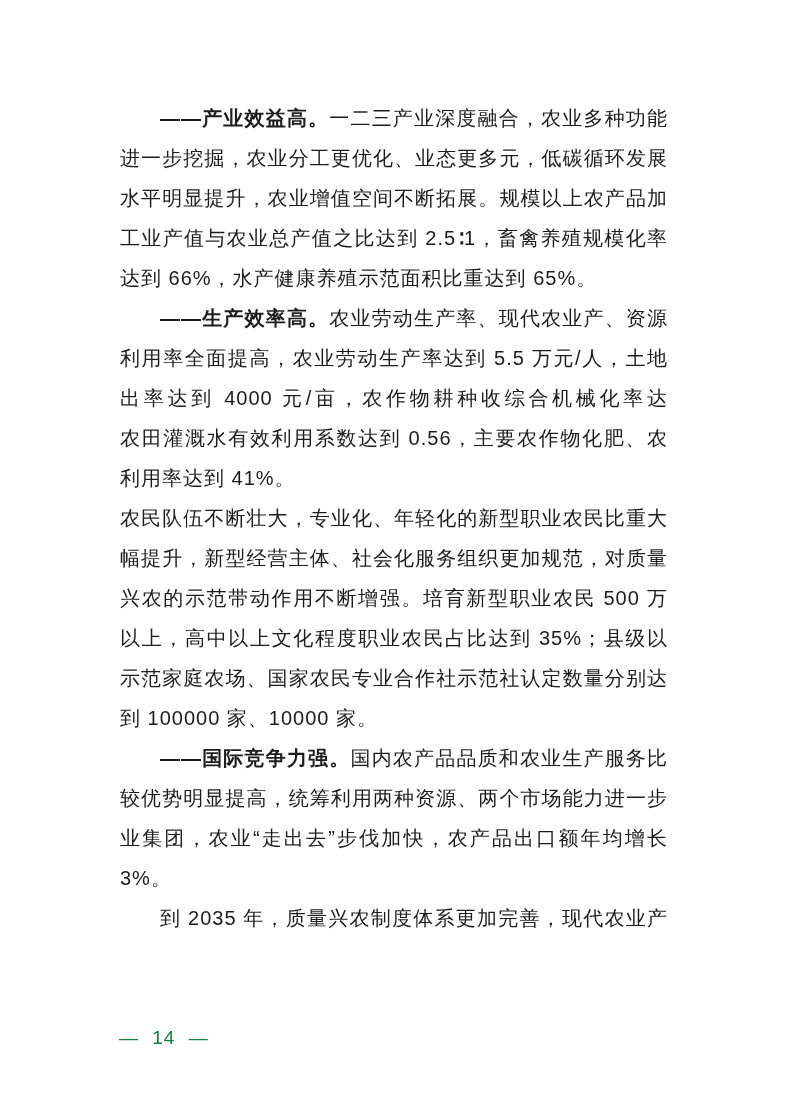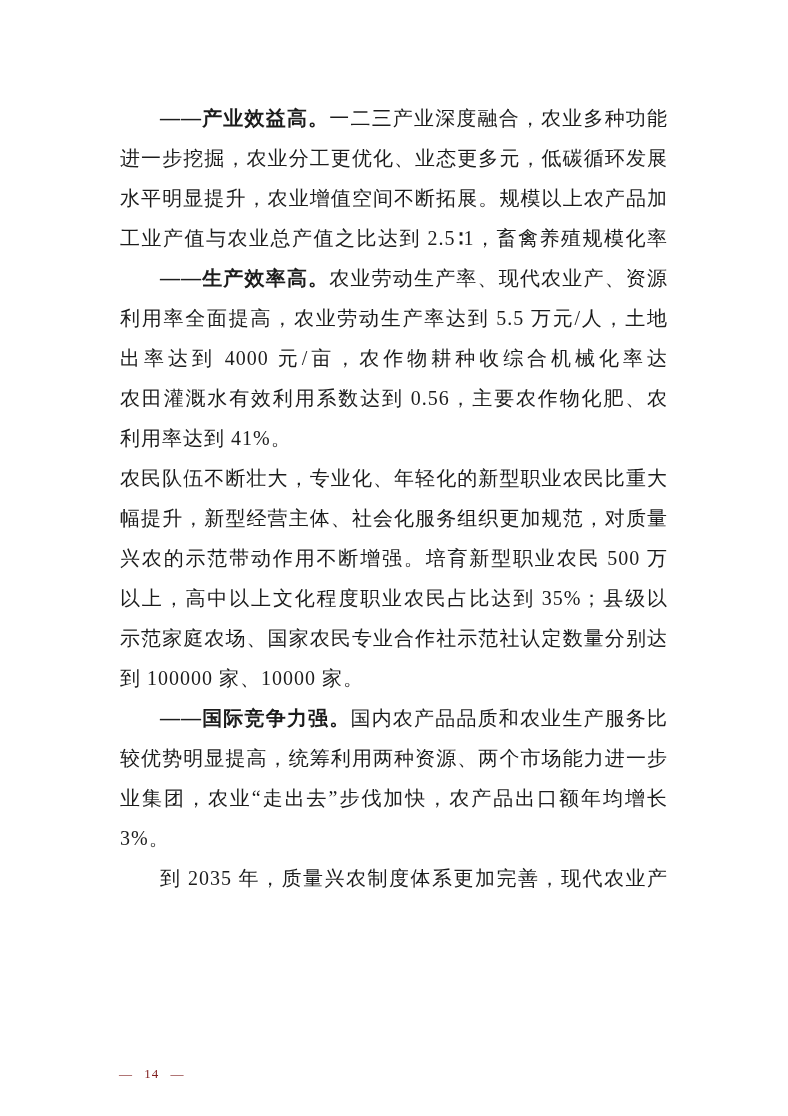--- a/index.html
+++ b/index.html
@@ -5,21 +5,21 @@
   html, body {
     margin: 0;
     padding: 0;
     background: #ffffff;
   }
   .page {
     position: relative;
     width: 788px;
     height: 1116px;
     background: #ffffff;
-    font-family: Liberation Serif, serif;
+    font-family: Liberation Sans, sans-serif;
     color: #1c1c1c;
     overflow: hidden;
   }
   .doc-body {
     position: absolute;
     left: 120px;
     top: 98px;
     width: 548px;
   }
   .paragraph {
@@ -42,37 +42,38 @@
   }
   .line.indent {
     padding-left: 40px;
   }
   .lead {
     font-weight: 700;
   }
   .footer {
     position: absolute;
     left: 119px;
-    top: 1066px;
-    font-size: 13px;
+    top: 1027px;
+    font-size: 19px;
     letter-spacing: 1px;
     word-spacing: 7px;
-    color: #7f1d1d;
+    color: #15803d;
   }
 </style>
 </head>
 <body>
 
 <div class="page">
   <div class="doc-body">
       <div class="paragraph">
         <div class="line fill indent"><span class="lead">——产业效益高。</span><span>一二三产业深度融合，农业多种功能</span></div>
         <div class="line fill"><span>进一步挖掘，农业分工更优化、业态更多元，低碳循环发展</span></div>
         <div class="line fill"><span>水平明显提升，农业增值空间不断拓展。规模以上农产品加</span></div>
         <div class="line fill"><span>工业产值与农业总产值之比达到 2.5∶1，畜禽养殖规模化率</span></div>
+        <div class="line"><span>达到 66%，水产健康养殖示范面积比重达到 65%。</span></div>
       </div>
       <div class="paragraph">
         <div class="line fill indent"><span class="lead">——生产效率高。</span><span>农业劳动生产率、现代农业产、资源</span></div>
         <div class="line fill"><span>利用率全面提高，农业劳动生产率达到 5.5 万元/人，土地产</span></div>
         <div class="line fill"><span>出率达到 4000 元/亩，农作物耕种收综合机械化率达 71%，</span></div>
         <div class="line fill"><span>农田灌溉水有效利用系数达到 0.56，主要农作物化肥、农药</span></div>
         <div class="line"><span>利用率达到 41%。</span></div>
       </div>
       <div class="paragraph">
         <div class="line fill"><span>农民队伍不断壮大，专业化、年轻化的新型职业农民比重大</span></div>

